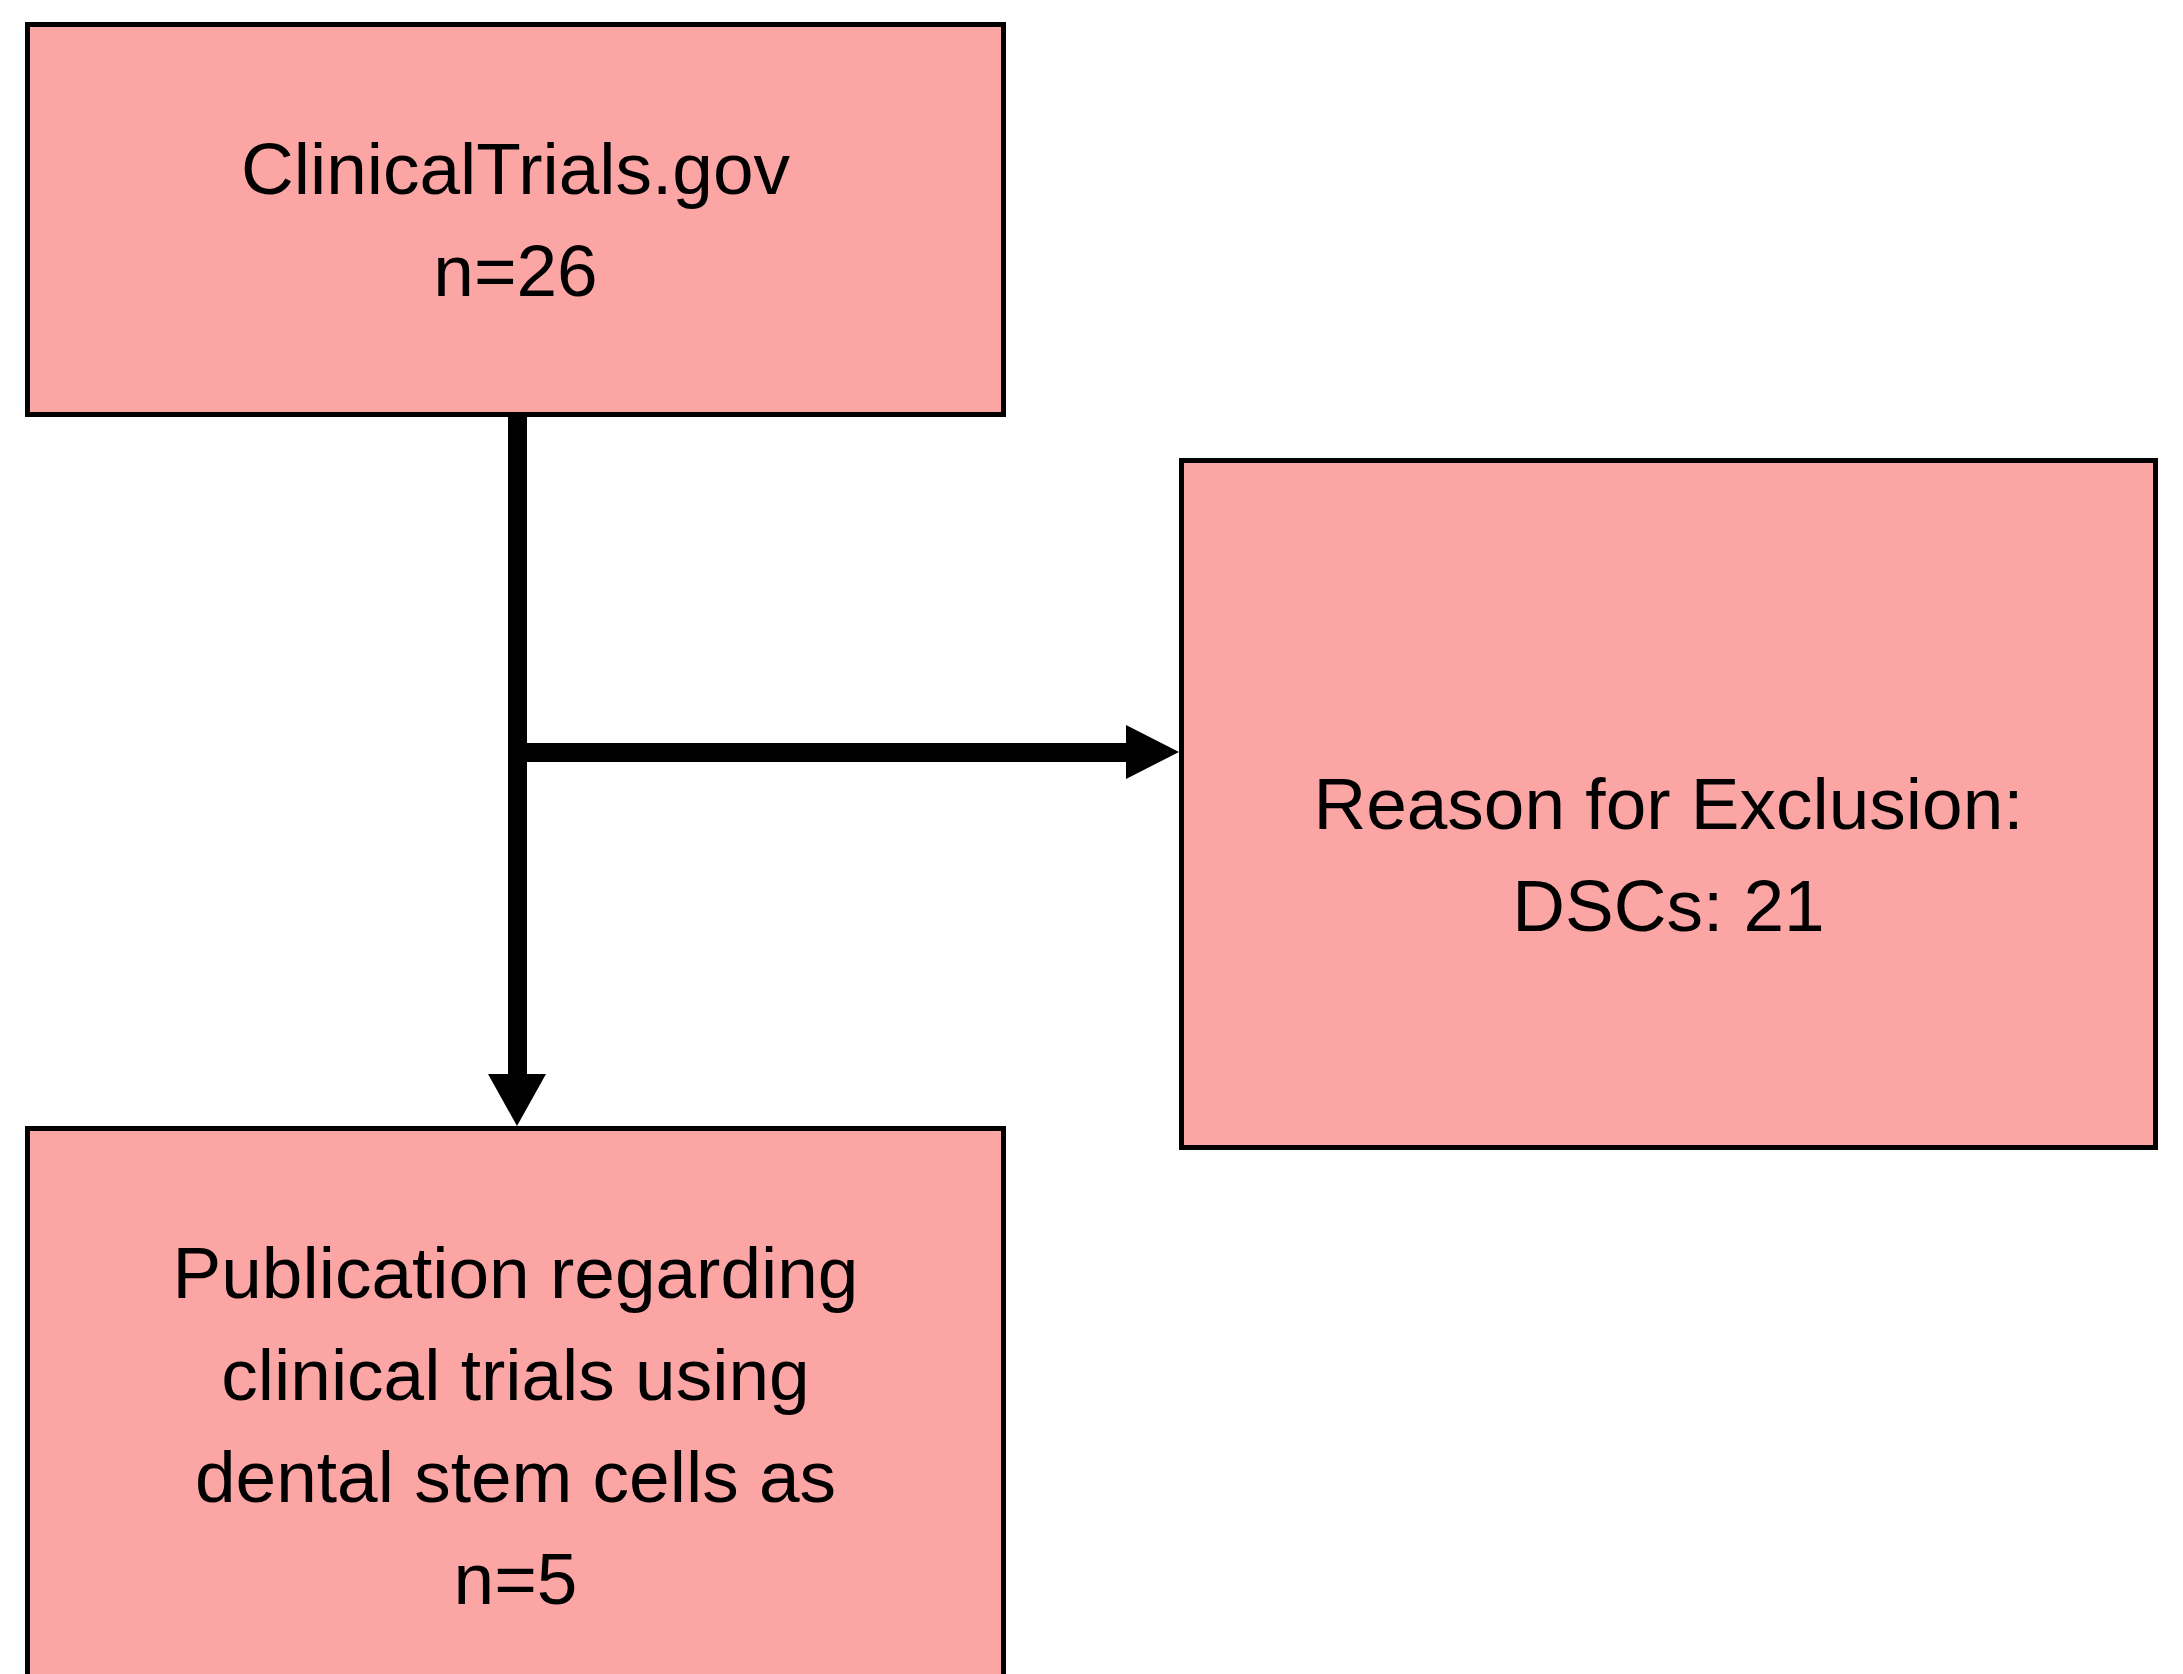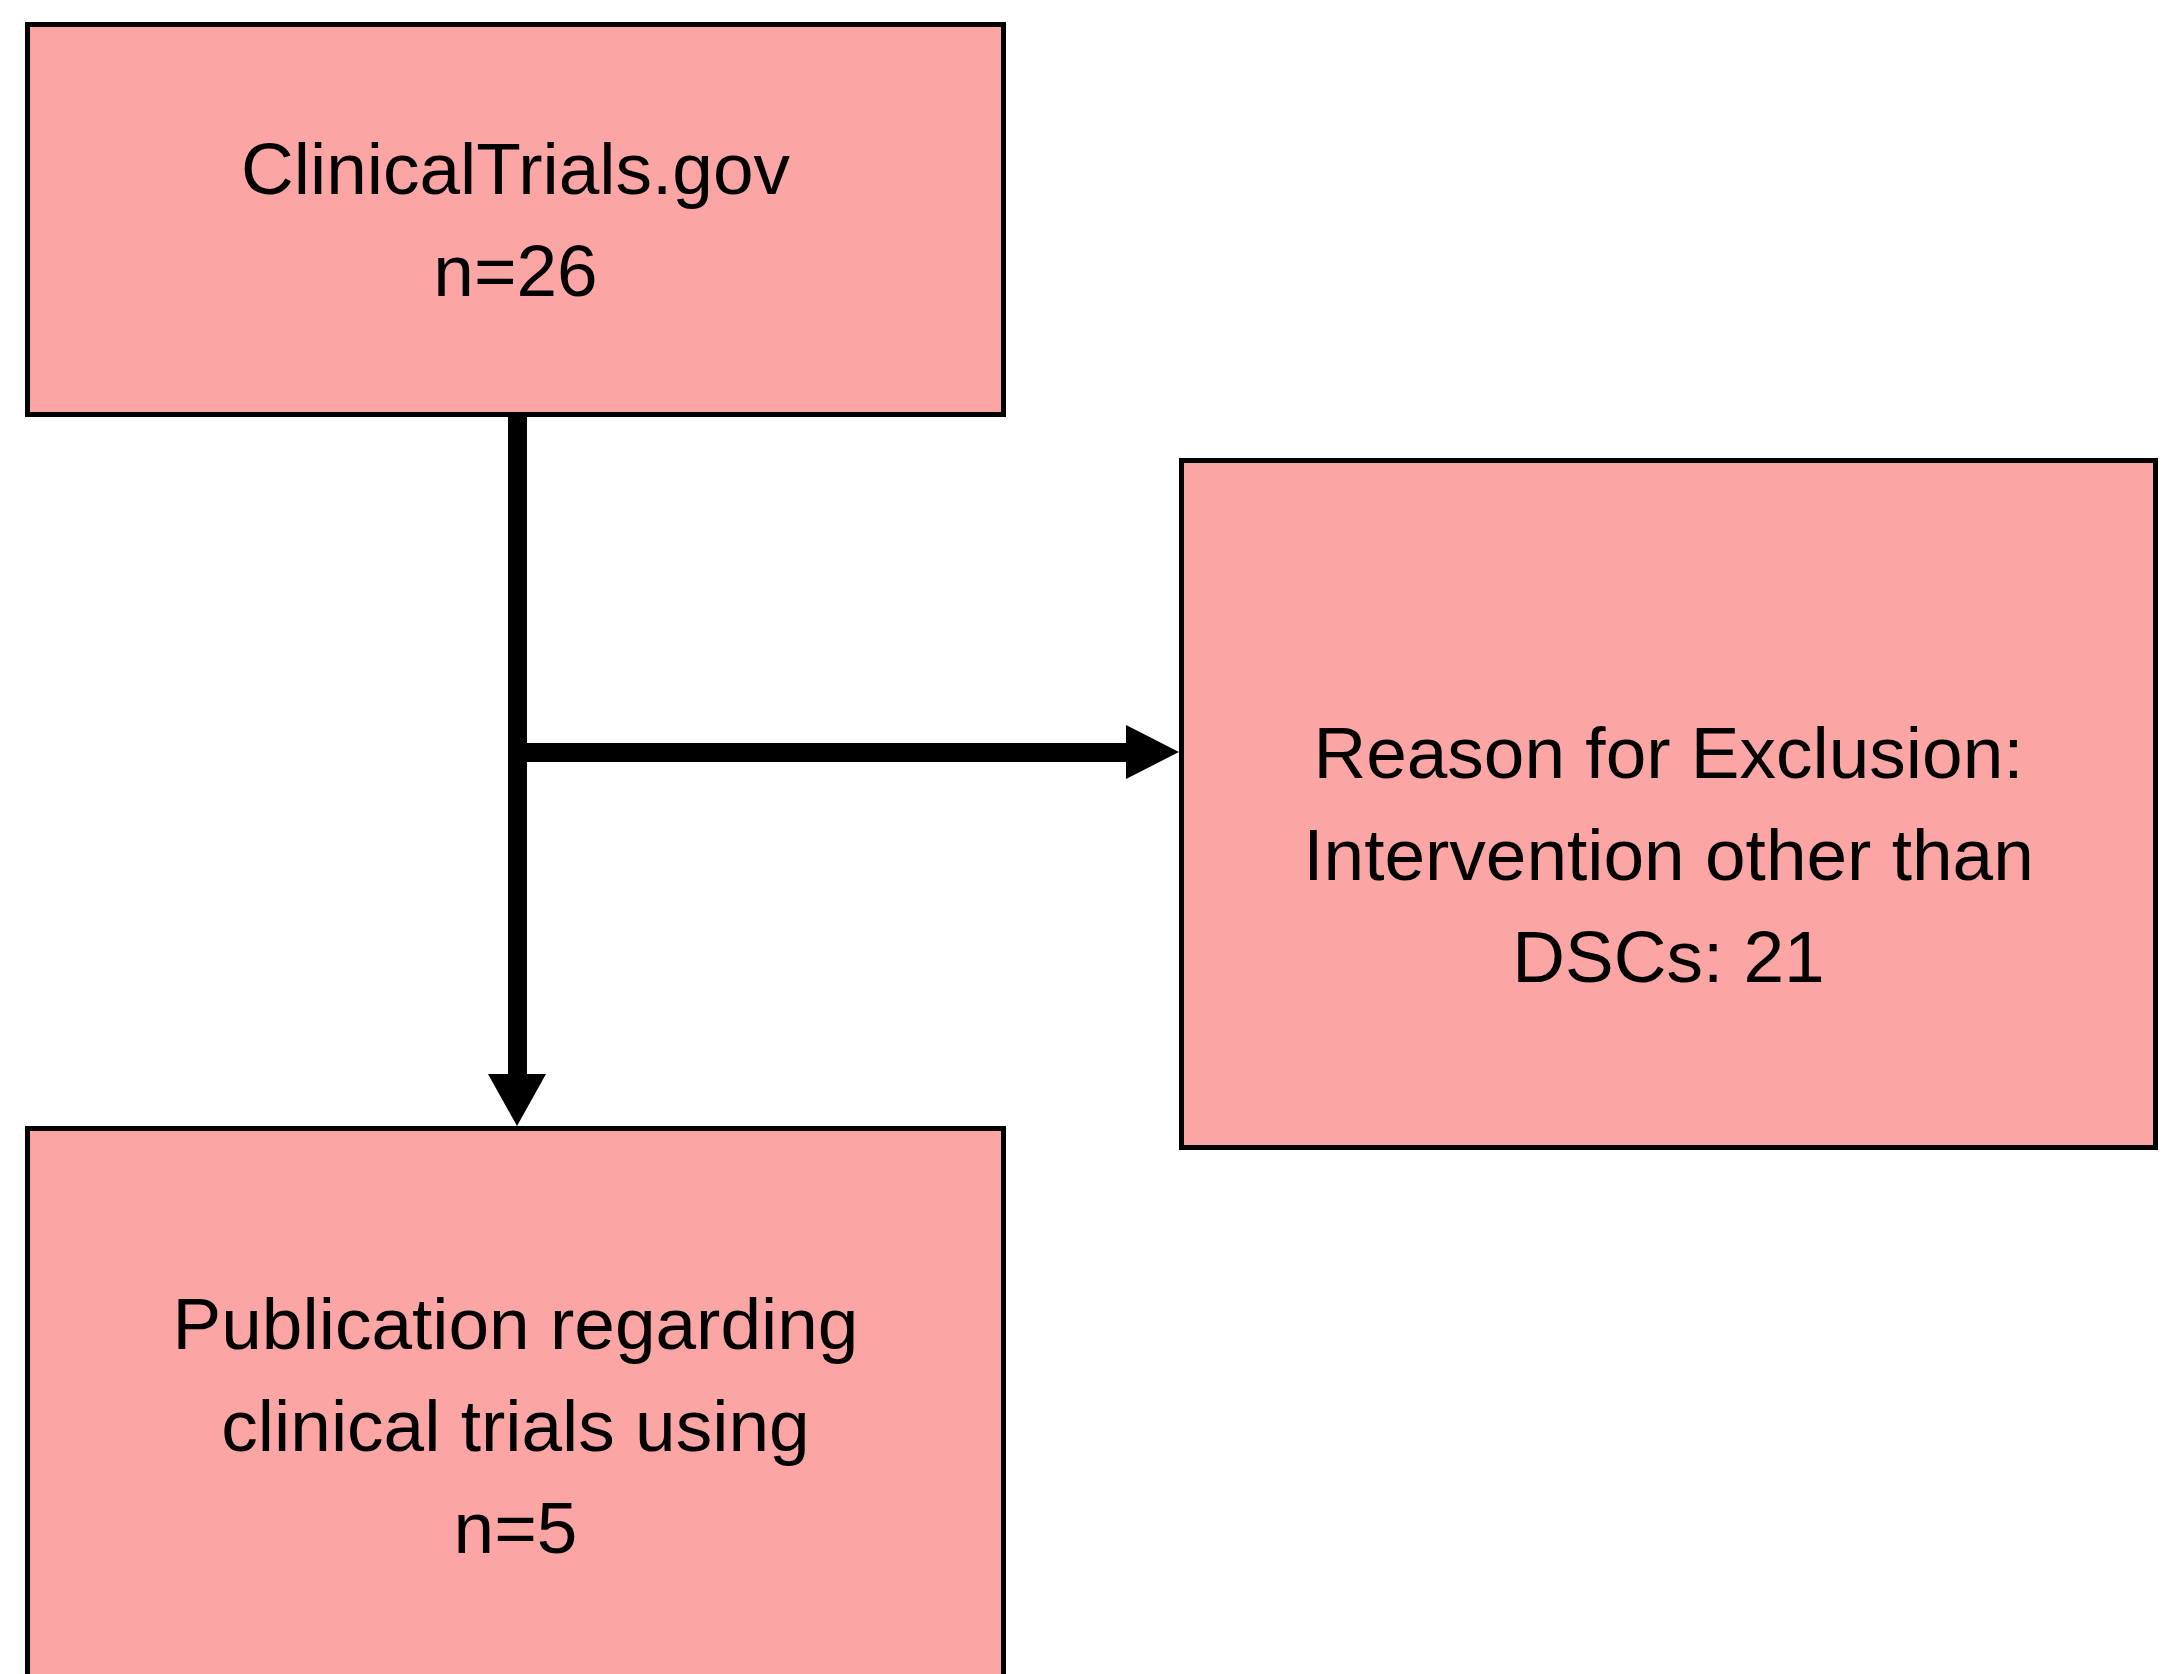--- a/index.html
+++ b/index.html
@@ -72,27 +72,27 @@
 <div class="canvas">
 
   <div class="fc-box" id="box-source">
     <div class="box-line">ClinicalTrials.gov</div>
     <div class="box-line">n=26</div>
   </div>
 
   <div class="fc-box" id="box-excluded">
     <div class="box-line"></div>
     <div class="box-line">Reason for Exclusion:</div>
-    <div class="box-line">Intervention other than</div>
     <div class="box-line">DSCs: 21</div>
   </div>
 
   <div class="fc-box" id="box-included">
     <div class="box-line">Publication regarding</div>
     <div class="box-line">clinical trials using</div>
+    <div class="box-line">dental stem cells as</div>
     <div class="box-line">n=5</div>
   </div>
 
   <div class="arrow-part" id="v-shaft"></div>
   <div class="arrow-part" id="v-head"></div>
 
   <div class="arrow-part" id="h-shaft"></div>
   <div class="arrow-part" id="h-head"></div>
 
 </div>

